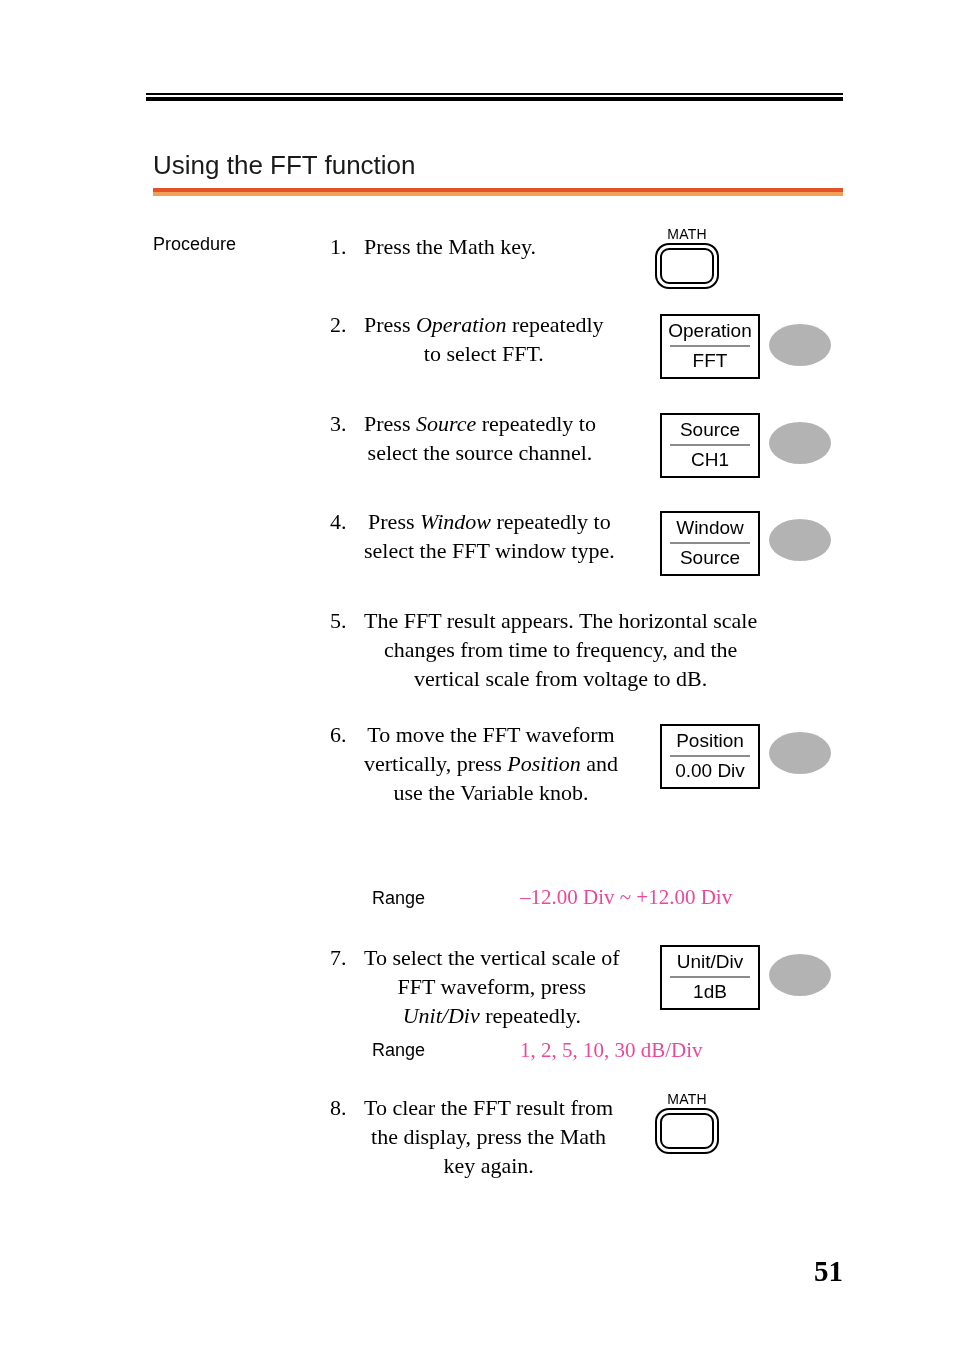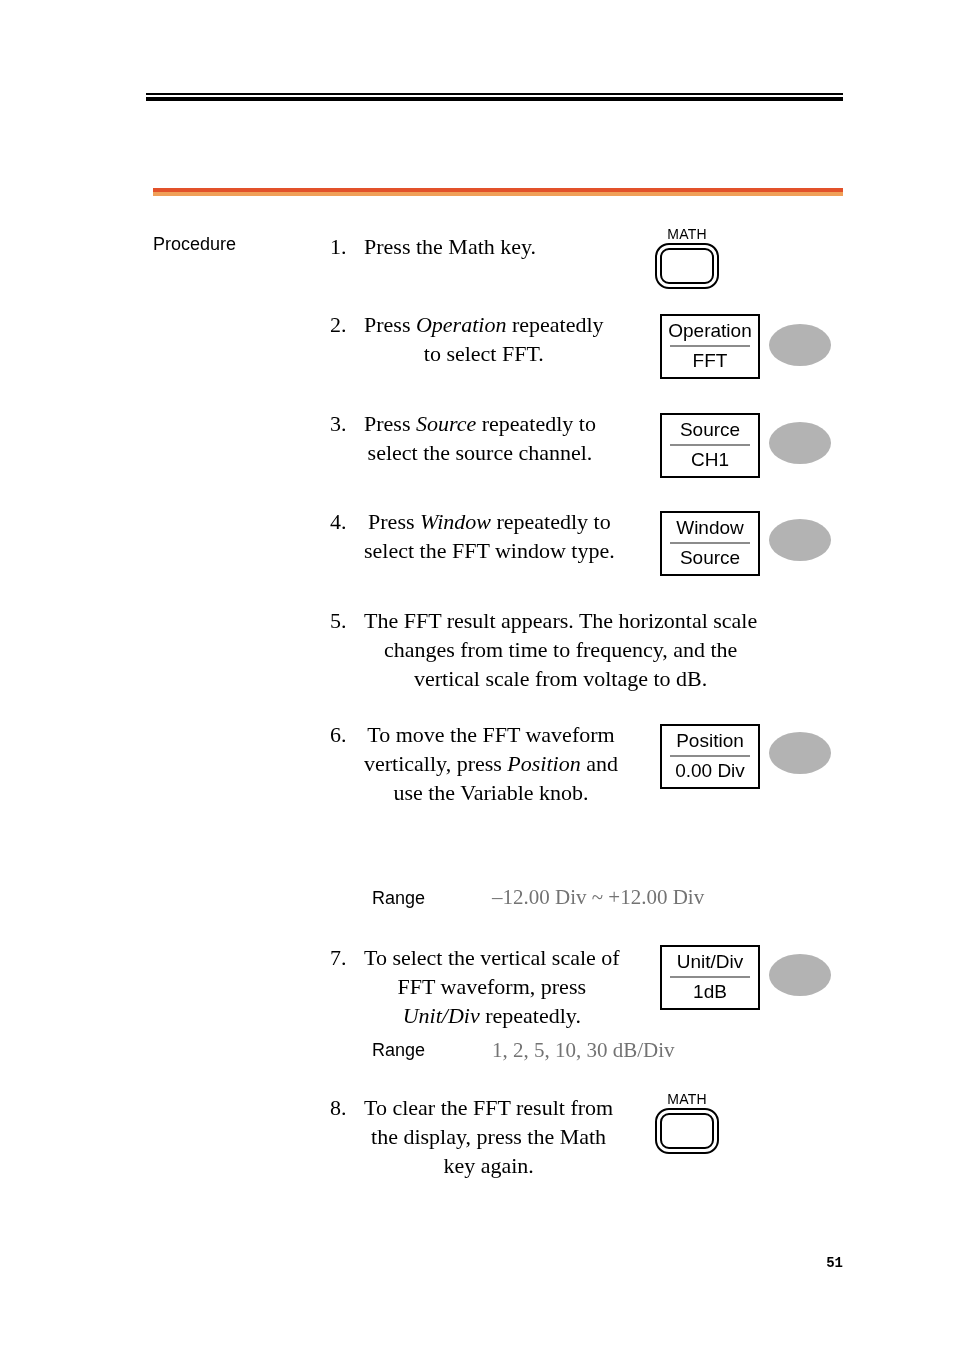--- a/index.html
+++ b/index.html
@@ -132,22 +132,23 @@
   .range-label {
     position: absolute;
     font-family: "Liberation Sans", "DejaVu Sans", sans-serif;
     font-size: 18px;
     color: #000000;
     white-space: nowrap;
   }
   .range-value {
     position: absolute;
     font-size: 21px;
-    color: #737373;
-    white-space: nowrap;
+    color: #ec4899;
+    white-space: nowrap;
+    margin-left: 28px;
   }
 
   
   .softkey {
     position: absolute;
     box-sizing: border-box;
     border: 2px solid #000000;
     background: #ffffff;
     width: 100px;
     padding: 3px 6px 4px 6px;
@@ -236,34 +237,35 @@
     position: absolute;
     left: 14px;
     top: 21px;
   }
 
   
   .page-number {
     position: absolute;
     right: 111px;
     top: 1255px;
-    font-family: Liberation Mono, monospace;
+    font-family: Liberation Serif, serif;
     font-weight: bold;
-    font-size: 14px;
+    font-size: 29px;
     color: #000000;
   }
 </style>
 </head>
 <body>
 
 <div class="page">
 
   <div class="header-rule-thin"></div>
   <div class="header-rule-thick"></div>
 
+  <div class="section-title">Using the FFT function</div>
   <div class="title-rule-top"></div>
   <div class="title-rule-bottom"></div>
 
   <div class="label-col" style="left:153px; top:234px;">Procedure</div>
 
   <div class="step" style="left:330px; top:232px; width:320px;">
     <span class="step-num">1.</span>
     <span class="step-text">Press the Math key.</span>
   </div>
   <div class="hardkey" style="left:655px; top:243px;">

